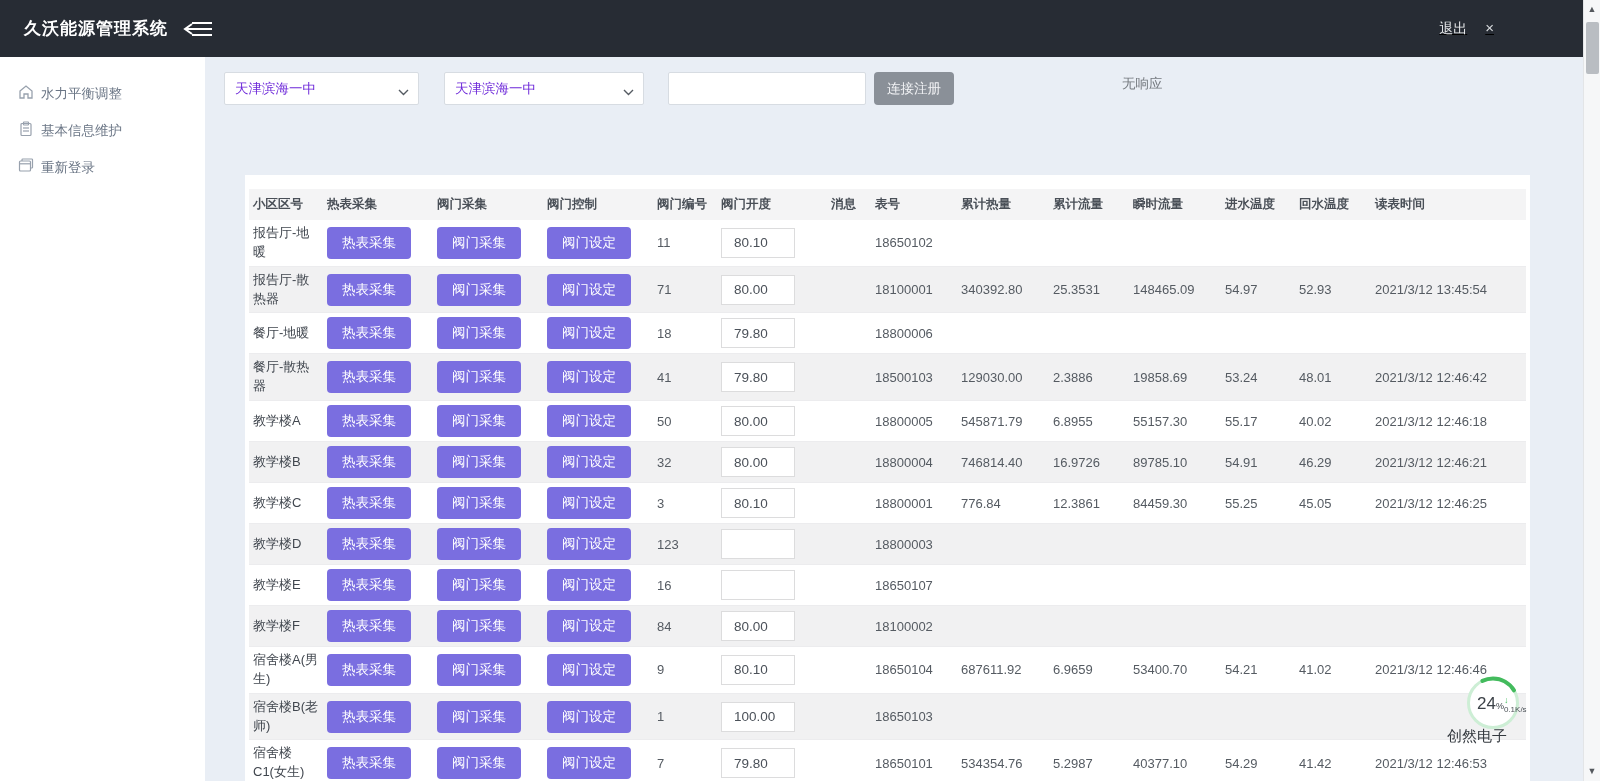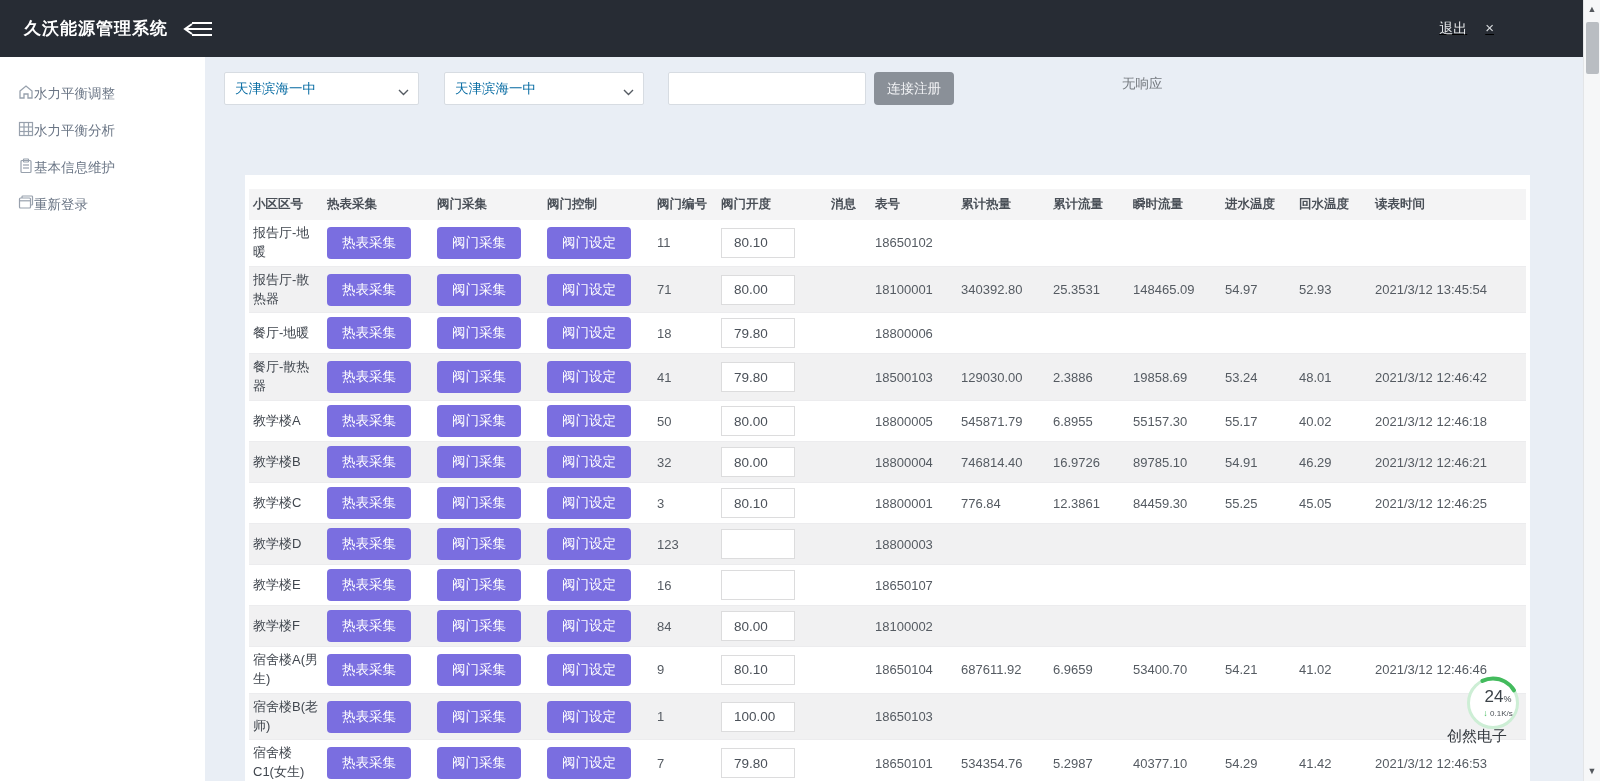--- a/index.html
+++ b/index.html
@@ -9,30 +9,30 @@
   .app-header { height:57px; background:#272c34; display:flex; align-items:center; padding:0 28px 0 24px; position:relative; z-index:5; }
   .app-title { color:#ffffff; font-size:17px; font-weight:bold; letter-spacing:1px; }
   .collapse-icon { margin-left:14px; display:inline-flex; cursor:pointer; }
   .header-right { margin-left:auto; display:flex; align-items:flex-start; gap:18px; margin-right:78px;text-decoration:underline; }
   .logout-link { color:#e8eaec; font-size:14px; cursor:pointer; }
   .close-x { color:#d6d9dc; font-size:15px; cursor:pointer; line-height:1; }
 
   
   .body-row { display:flex; height:724px; }
   .sidebar { width:205px; background:#ffffff; padding-top:18px; flex-shrink:0; }
-  .side-item { display:flex; align-items:center; gap:0; padding:9px 18px; font-size:13.5px; color:#6a7585; cursor:pointer; }
+  .side-item { display:flex; align-items:center; gap:7px; padding:9px 18px; font-size:13.5px; color:#6a7585; cursor:pointer; }
   .side-item svg { flex-shrink:0; }
   .side-expand-box { margin-left:auto; width:8px; height:9px; border:1px solid #8b95a3; margin-right:2px; }
 
   .main { flex:1; position:relative; background:#e9eef5; }
 
   
   .toolbar { position:absolute; left:19px; top:15px; display:flex; align-items:flex-start; }
   .select-wrap { position:relative; }
-  .select-wrap select { appearance:none; -webkit-appearance:none; border:1px solid #d7dce2; background:#ffffff; height:33px; font-size:13.5px; color:#0369a1; padding:0 26px 0 10px; border-radius:2px; outline:none; }
+  .select-wrap select { appearance:none; -webkit-appearance:none; border:1px solid #d7dce2; background:#ffffff; height:33px; font-size:13.5px; color:#6d28d9; padding:0 26px 0 10px; border-radius:2px; outline:none; }
   .sel-1 select { width:195px; }
   .sel-2 select { width:200px; margin-left:25px; }
   .chev { position:absolute; right:10px; top:10px; pointer-events:none; }
   .sel-2 .chev { right:10px; }
   .register-input { width:198px; height:33px; margin-left:24px; border:1px solid #d7dce2; border-radius:2px; background:#fff; padding:0 8px; font-size:13.5px; color:#50575f; outline:none; }
   .connect-btn { margin-left:8px; height:33px; padding:0 13px; background:#8a9098; color:#f2f3f5; border:none; border-radius:4px; font-size:13.5px; cursor:pointer; }
   .status-text { position:absolute; left:917px; top:18px; font-size:13.5px; color:#74797f; }
 
   
   .table-card { position:absolute; left:40px; top:118px; width:1285px; background:#ffffff; padding:14px 4px 0 4px; }
@@ -52,21 +52,21 @@
 
   
   .scrollbar { position:fixed; right:0; top:0; width:17px; height:781px; background:#f6f7f8; border-left:1px solid #e3e5e7; z-index:20; display:flex; flex-direction:column; align-items:center; }
   .sb-arrow { font-size:9px; color:#54585d; line-height:1; padding:5px 0; cursor:pointer; }
   .sb-thumb { width:13px; height:52px; background:#b9bdc2; border-radius:2px; margin-top:3px; cursor:pointer; }
   .sb-arrow.down { margin-top:auto; }
 
   
   .progress-widget { position:fixed; left:1466px; top:676px; width:54px; height:54px; z-index:15; cursor:pointer; }
   .progress-widget svg { position:absolute; left:0; top:0; }
-  .pw-inner { position:absolute; left:5px; top:0; width:54px; height:54px; display:flex; flex-direction:column; align-items:center; justify-content:center; }
+  .pw-inner { position:absolute; left:11px; top:0; width:54px; height:54px; display:flex; flex-direction:row; align-items:center; justify-content:center; }
   .pw-pct { font-size:17px; color:#3c4248; line-height:1; }
   .pw-pct .pw-sign { font-size:9px; }
   .pw-speed { font-size:8px; color:#4c5258; margin-top:3px; }
   .pw-speed .dl { color:#43bb5d; font-size:9px; }
 
   .watermark { position:fixed; left:1447px; top:727px; font-size:15px; color:#33383e; z-index:15; }
 </style>
 </head>
 <body>
 
@@ -88,32 +88,20 @@
 
 <div class="body-row">
   <div class="sidebar">
     <div class="side-item">
       <span>
         <svg width="16" height="16" viewBox="0 0 16 16" fill="none" stroke="#98a1ad" stroke-width="1.3">
             <path d="M2 7 L8 2 L14 7 V14 H10 V10 H6 V14 H2 Z"></path>
           </svg>
       </span>
       <span>水力平衡调整</span>
-    </div>
-    <div class="side-item">
-      <span>
-        <svg width="16" height="16" viewBox="0 0 16 16" fill="none" stroke="#98a1ad" stroke-width="1.2">
-            <rect x="1.5" y="1.5" width="13" height="13"></rect>
-            <line x1="1.5" y1="6" x2="14.5" y2="6"></line>
-            <line x1="1.5" y1="10.5" x2="14.5" y2="10.5"></line>
-            <line x1="6" y1="1.5" x2="6" y2="14.5"></line>
-            <line x1="10.5" y1="1.5" x2="10.5" y2="14.5"></line>
-          </svg>
-      </span>
-      <span>水力平衡分析</span>
     </div>
     <div class="side-item">
       <span>
         <svg width="16" height="16" viewBox="0 0 16 16" fill="none" stroke="#98a1ad" stroke-width="1.2">
             <rect x="3" y="2.5" width="10" height="12" rx="1"></rect>
             <rect x="5.5" y="1" width="5" height="3" rx="0.5"></rect>
             <line x1="5" y1="7" x2="11" y2="7"></line>
             <line x1="5" y1="10" x2="11" y2="10"></line>
           </svg>
       </span>

